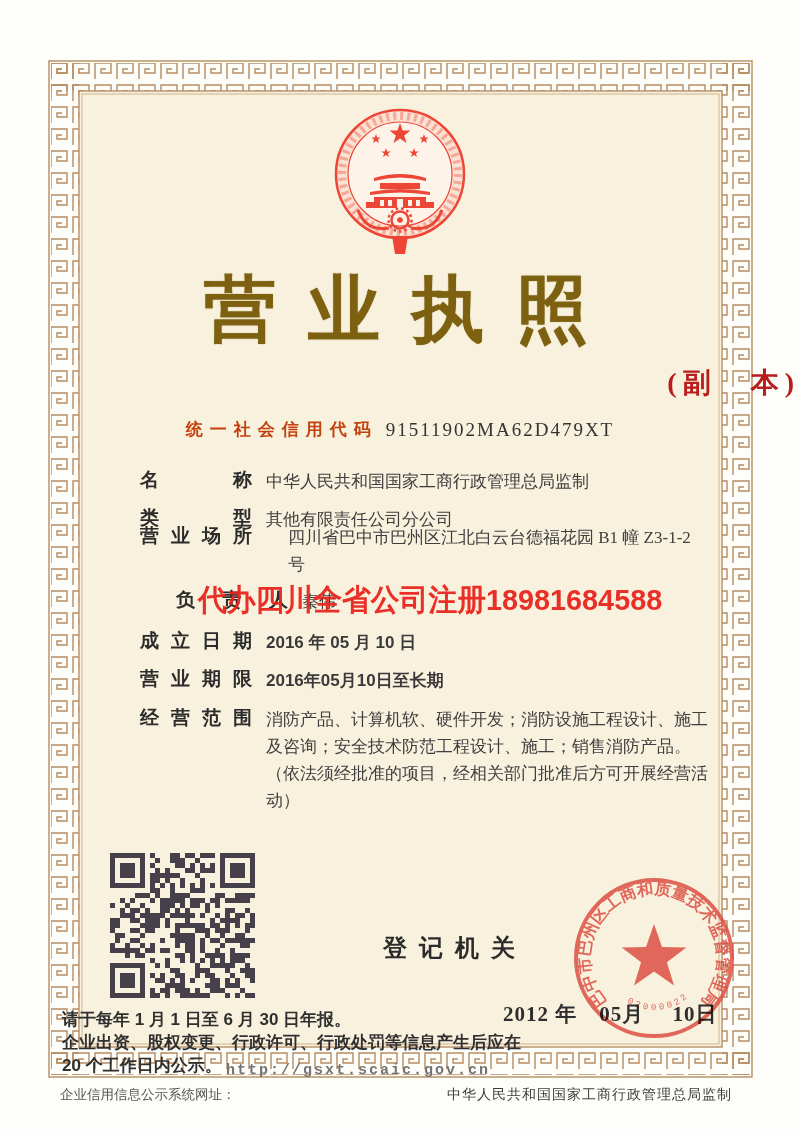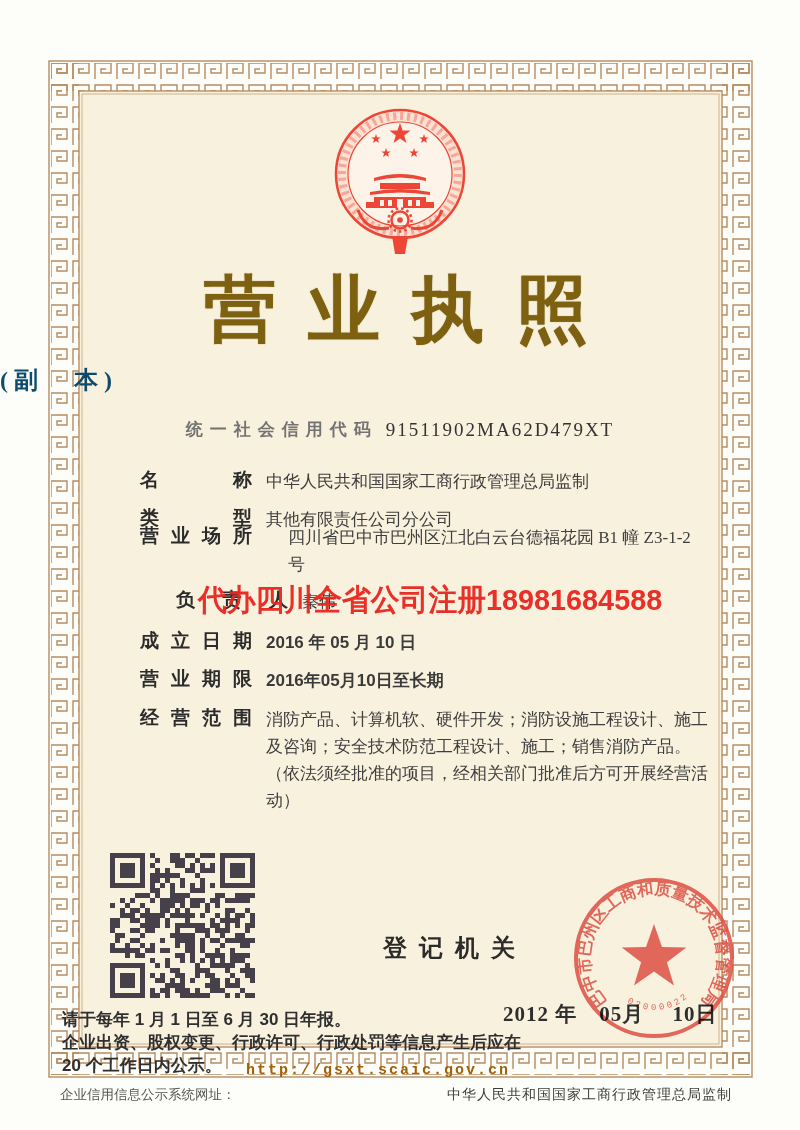--- a/index.html
+++ b/index.html
@@ -15,29 +15,29 @@
 
   #emblem{left:333px;top:106px;width:134px;height:150px;}
 
   .title{
     left:0;top:262px;width:800px;text-align:center;
     font-size:72px;font-weight:bold;color:#7d6110;
     letter-spacing:32px;padding-left:24px;box-sizing:border-box;
     text-shadow:0 0 1px #7d6110;
   }
   .subtitle{
-    left:0;top:364px;width:800px;text-align:left;
-    font-size:24px;font-weight:bold;color:#0c4a6e;letter-spacing:6px;
+    left:0;top:364px;width:800px;text-align:right;
+    font-size:28px;font-weight:bold;color:#b91c1c;letter-spacing:6px;
   }
   .credit-line{
     left:0;top:418px;width:800px;text-align:center;font-size:0;
   }
   .credit-label{
     font-family:"Liberation Sans","DejaVu Sans",sans-serif;
-    font-size:17px;font-weight:bold;color:#737373;letter-spacing:7px;vertical-align:middle;
+    font-size:17px;font-weight:bold;color:#c2410c;letter-spacing:7px;vertical-align:middle;
   }
   .credit-code{
     font-size:19px;color:#333;letter-spacing:2px;margin-left:8px;vertical-align:middle;
   }
 
   .field-row{left:140px;width:570px;display:flex;align-items:flex-start;}
   .flabel{
     flex:0 0 112px;width:112px;
     font-family:"Liberation Sans","DejaVu Sans",sans-serif;
     font-size:19px;font-weight:bold;color:#2b2b2b;
@@ -70,21 +70,21 @@
     font-weight:bold;letter-spacing:1px;
   }
   #seal{left:566px;top:874px;width:180px;height:172px;z-index:5;mix-blend-mode:multiply;}
 
   .notes{left:62px;top:1008px;width:480px;z-index:3;
     font-family:"Liberation Sans","DejaVu Sans",sans-serif;
     font-size:17px;font-weight:600;color:#2f2f2f;line-height:23px;}
   .url{
     left:226px;top:1062px;z-index:3;
     font-family:"Liberation Mono","DejaVu Sans Mono",monospace;
-    font-size:15px;font-weight:bold;color:#a16207;letter-spacing:2px;margin-left:20px;
+    font-size:15px;font-weight:bold;color:#737373;letter-spacing:2px;
   }
   .footer-left{left:60px;top:1086px;font-size:13.5px;color:#555;
     font-family:"Liberation Sans","DejaVu Sans",sans-serif;}
   .footer-right{right:68px;top:1086px;font-size:14px;color:#3d3d3d;
     font-family:"Liberation Sans","DejaVu Sans",sans-serif;letter-spacing:1px;}
 </style>
 </head>
 <body>
 
 <svg id="border-svg" class="abs" width="705" height="1018">

